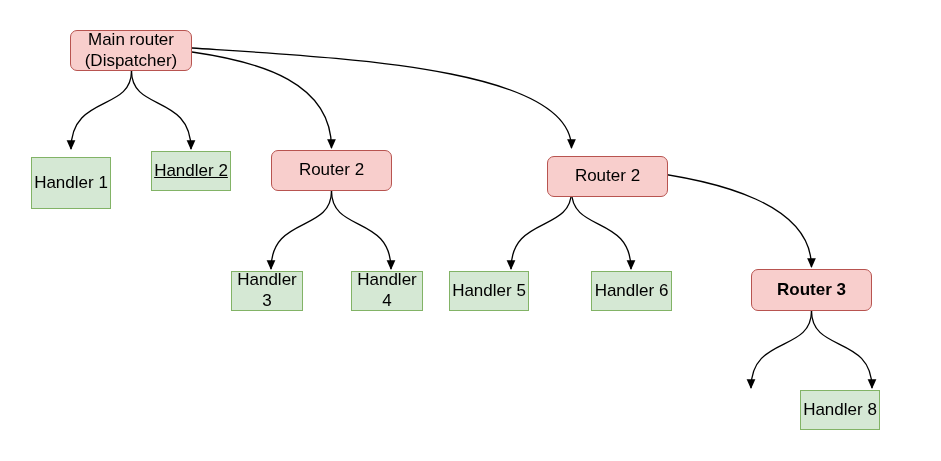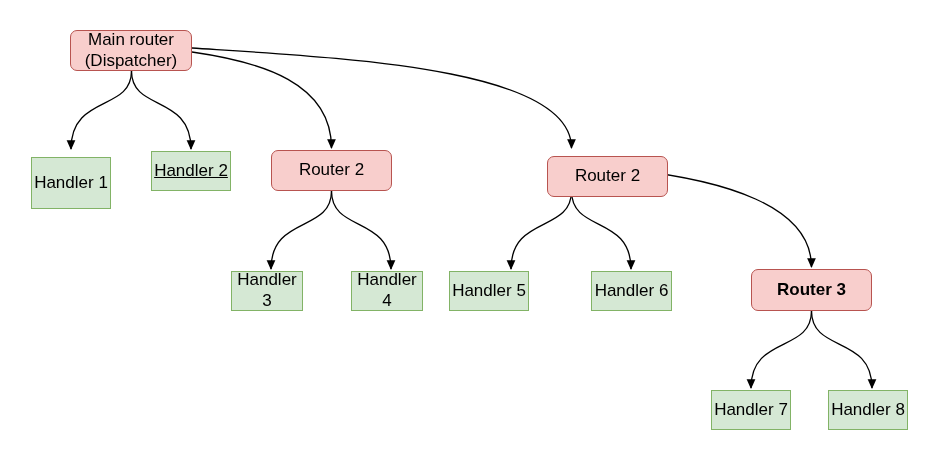--- a/index.html
+++ b/index.html
@@ -91,17 +91,16 @@
   <div class="node handler" style="left:231px; top:271px; width:72px;  height:40px;">Handler 3</div>
 
   <div class="node handler" style="left:351px; top:271px; width:72px;  height:40px;">Handler 4</div>
 
   <div class="node handler" style="left:449px; top:271px; width:80px;  height:40px;">Handler 5</div>
 
   <div class="node handler" style="left:591px; top:271px; width:81px;  height:40px;">Handler 6</div>
 
   <div class="node router" style="left:751px; top:269px; width:121px; height:42px;font-weight:bold;">Router 3</div>
 
-  <div class="node handler" style="left:711px; top:390px; width:80px;  height:40px;">Handler 7</div>
 
-  <div class="node handler" style="left:828px; top:390px; width:80px;  height:40px;">Handler 8</div>
+  <div class="node handler" style="left:800px; top:390px; width:80px;  height:40px;">Handler 8</div>
 
 </div>
 
 </body></html>

